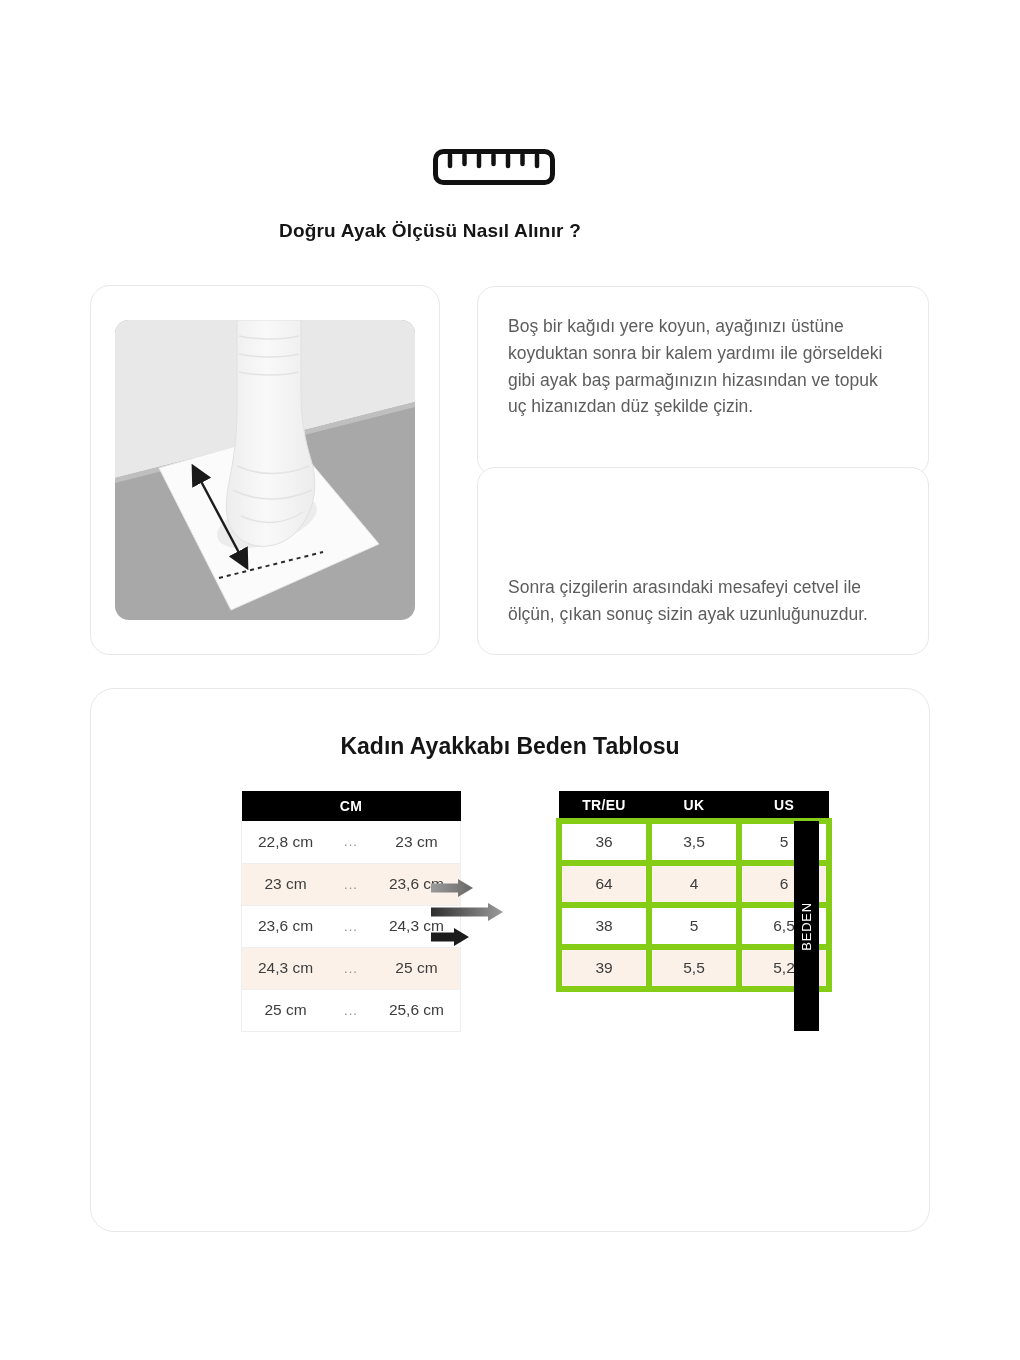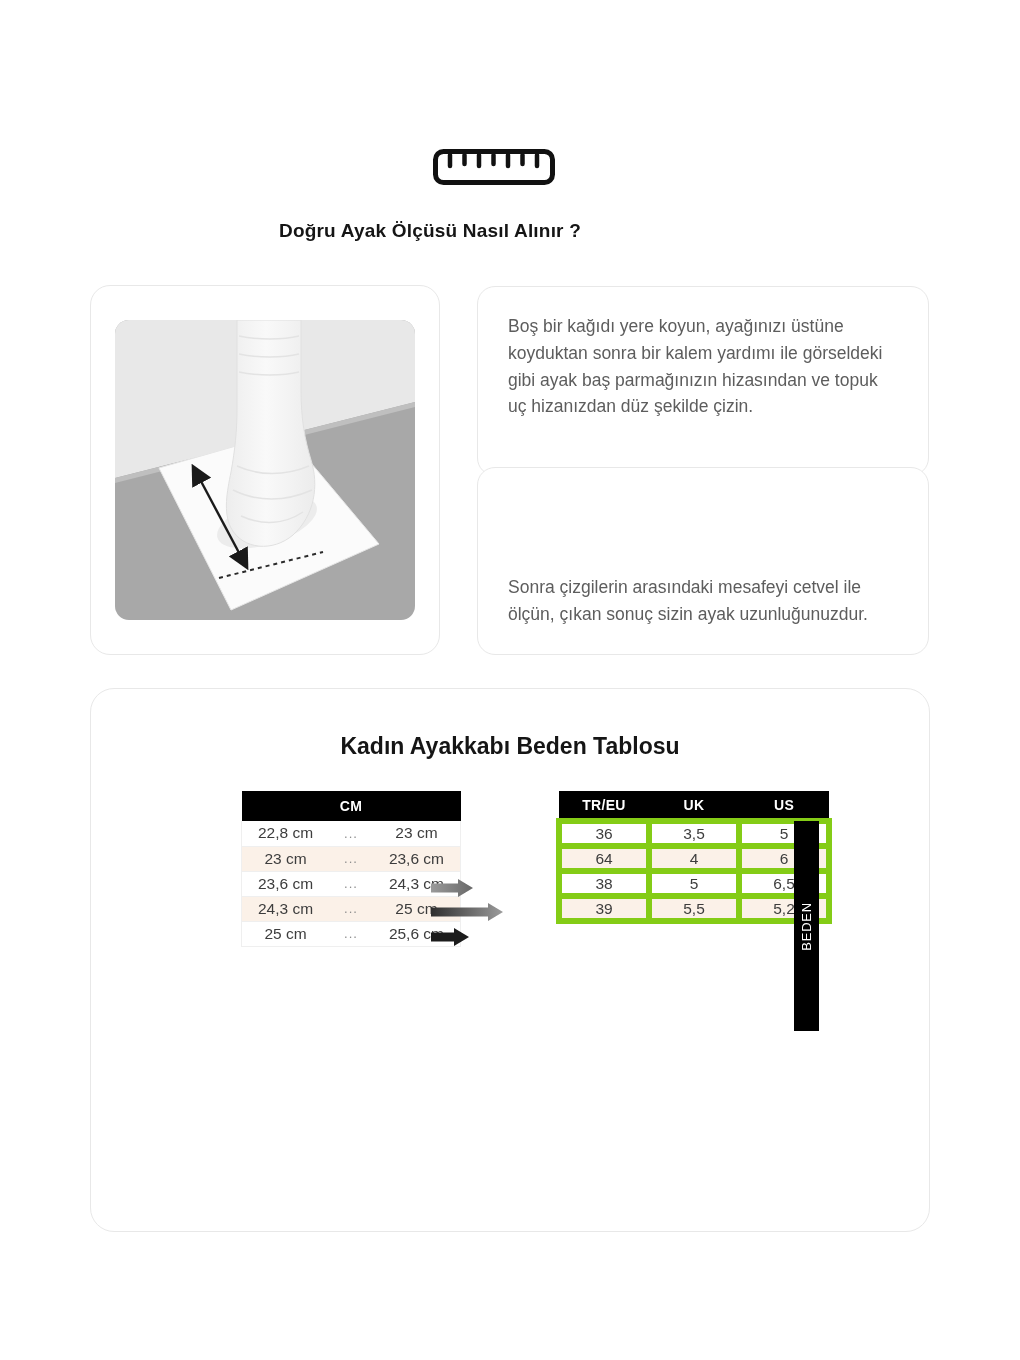--- a/index.html
+++ b/index.html
@@ -49,21 +49,21 @@
   h2.chart-title{
     position:absolute;top:28px;left:0;width:100%;text-align:center;
     font-size:23px;font-weight:bold;color:var(--title-color);margin-top:16px;
   }
   table{border-collapse:collapse;table-layout:fixed;background:#fff;margin-left:40px;}
   th{
     background:var(--header-bg);color:#ffffff;height:30px;
     font-size:14px;font-weight:600;letter-spacing:0.3px;
   }
   td{
-    height:25px;text-align:center;vertical-align:middle;
+    height:42px;text-align:center;vertical-align:middle;
     font-size:15.5px;color:var(--cell-text);
   }
   .cm-table{position:absolute;left:110px;top:102px;width:220px;}
   .cm-table td{border-bottom:1px solid #efefef;}
   .cm-table td:first-child{border-left:1px solid #efefef;}
   .cm-table td:last-child{border-right:1px solid #efefef;}
   .cm-table .col-from{width:40%;}
   .cm-table .col-dots{width:20%;}
   .cm-table .col-to{width:40%;}
   td.dots{color:#8f8f8f;font-size:13px;letter-spacing:1px;}

